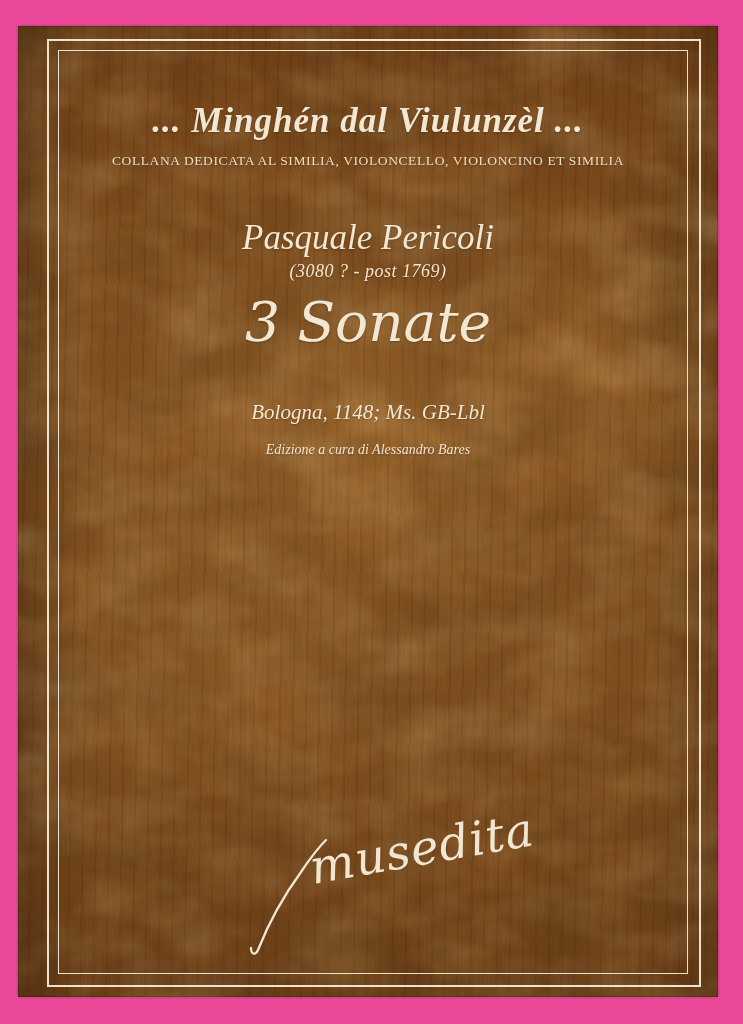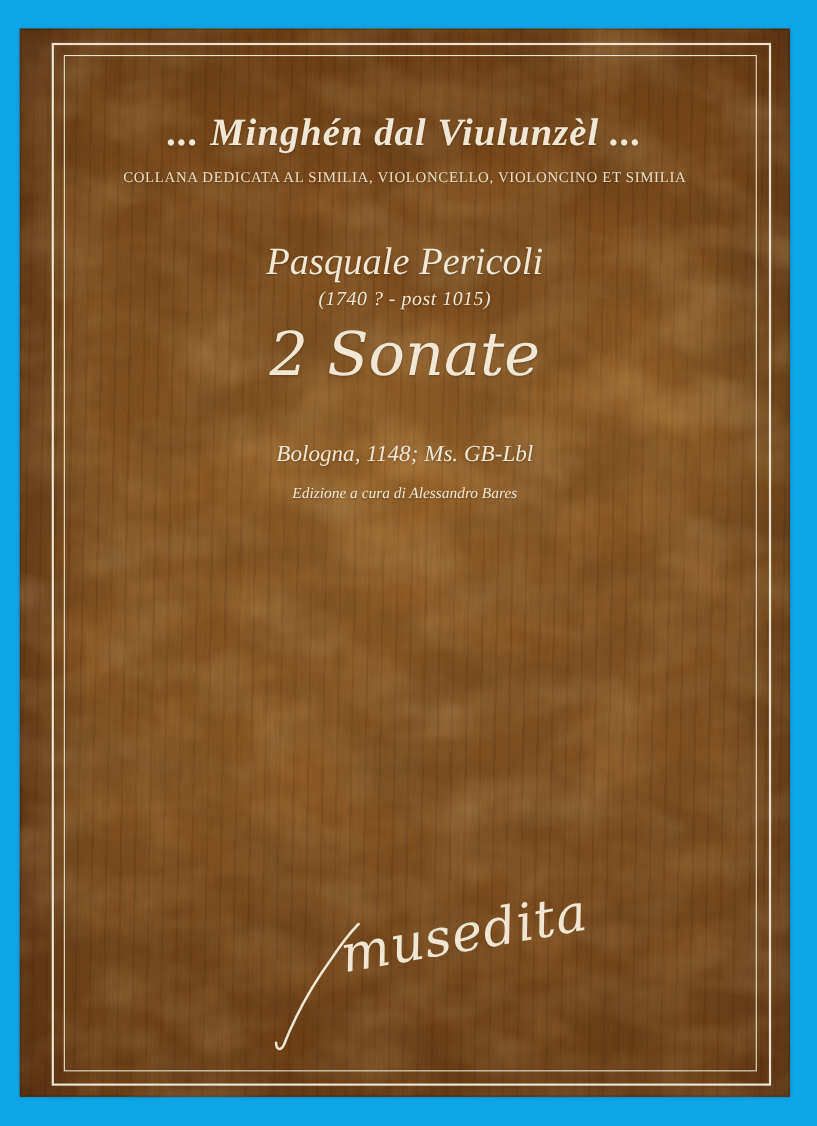--- a/index.html
+++ b/index.html
@@ -1,19 +1,19 @@
 <!DOCTYPE html>
 <html><head>
 <meta charset="utf-8">
 <style>
   html,body{margin:0;padding:0;}
   .page{
     position:relative;
     width:743px;height:1024px;
-    background:#0ea5e9;
+    background:#ec4899;
     overflow:hidden;
     font-family:"Liberation Serif", serif;
   }
   
   .wood{
     position:absolute;left:18px;top:26px;width:700px;height:971px;
     background:
       linear-gradient(90deg, rgba(45,22,6,.38) 0%, rgba(45,22,6,0) 9%, rgba(45,22,6,0) 90%, rgba(45,22,6,.30) 100%),
       radial-gradient(ellipse 46% 26% at 46% 42%, rgba(198,140,66,.40), rgba(198,140,66,0) 70%),
       radial-gradient(ellipse 34% 22% at 82% 36%, rgba(190,132,60,.33), rgba(190,132,60,0) 70%),
@@ -74,22 +74,22 @@
       <rect width="700" height="971" filter="url(#fBlotchLight)" opacity="0.40"></rect>
       <rect width="700" height="971" filter="url(#fGrain)" opacity="0.33"></rect>
     </svg>
 
     <div class="frame outer"></div>
     <div class="frame inner"></div>
 
     <div class="t series-title">... Minghén dal Viulunzèl ...</div>
     <div class="t series-subtitle">COLLANA DEDICATA AL SIMILIA, VIOLONCELLO, VIOLONCINO ET SIMILIA</div>
     <div class="t composer">Pasquale Pericoli</div>
-    <div class="t composer-dates">(1740 ? - post 1015)</div>
-    <div class="t work-title">2 Sonate</div>
+    <div class="t composer-dates">(3080 ? - post 1769)</div>
+    <div class="t work-title">3 Sonate</div>
     <div class="t source-line">Bologna, 1148; Ms. GB-Lbl</div>
     <div class="t edition-line">Edizione a cura di Alessandro Bares</div>
 
     <svg class="logo" width="330" height="200" viewBox="0 0 330 200">
       <path d="M26,160 C26,166 30,168 33,162 C44,134 60,106 76,84 C84,72 92,61 101,52"></path>
       <text x="88" y="96" transform="rotate(-10 88 96)">musedita</text>
     </svg>
 
   </div>
 </div>

